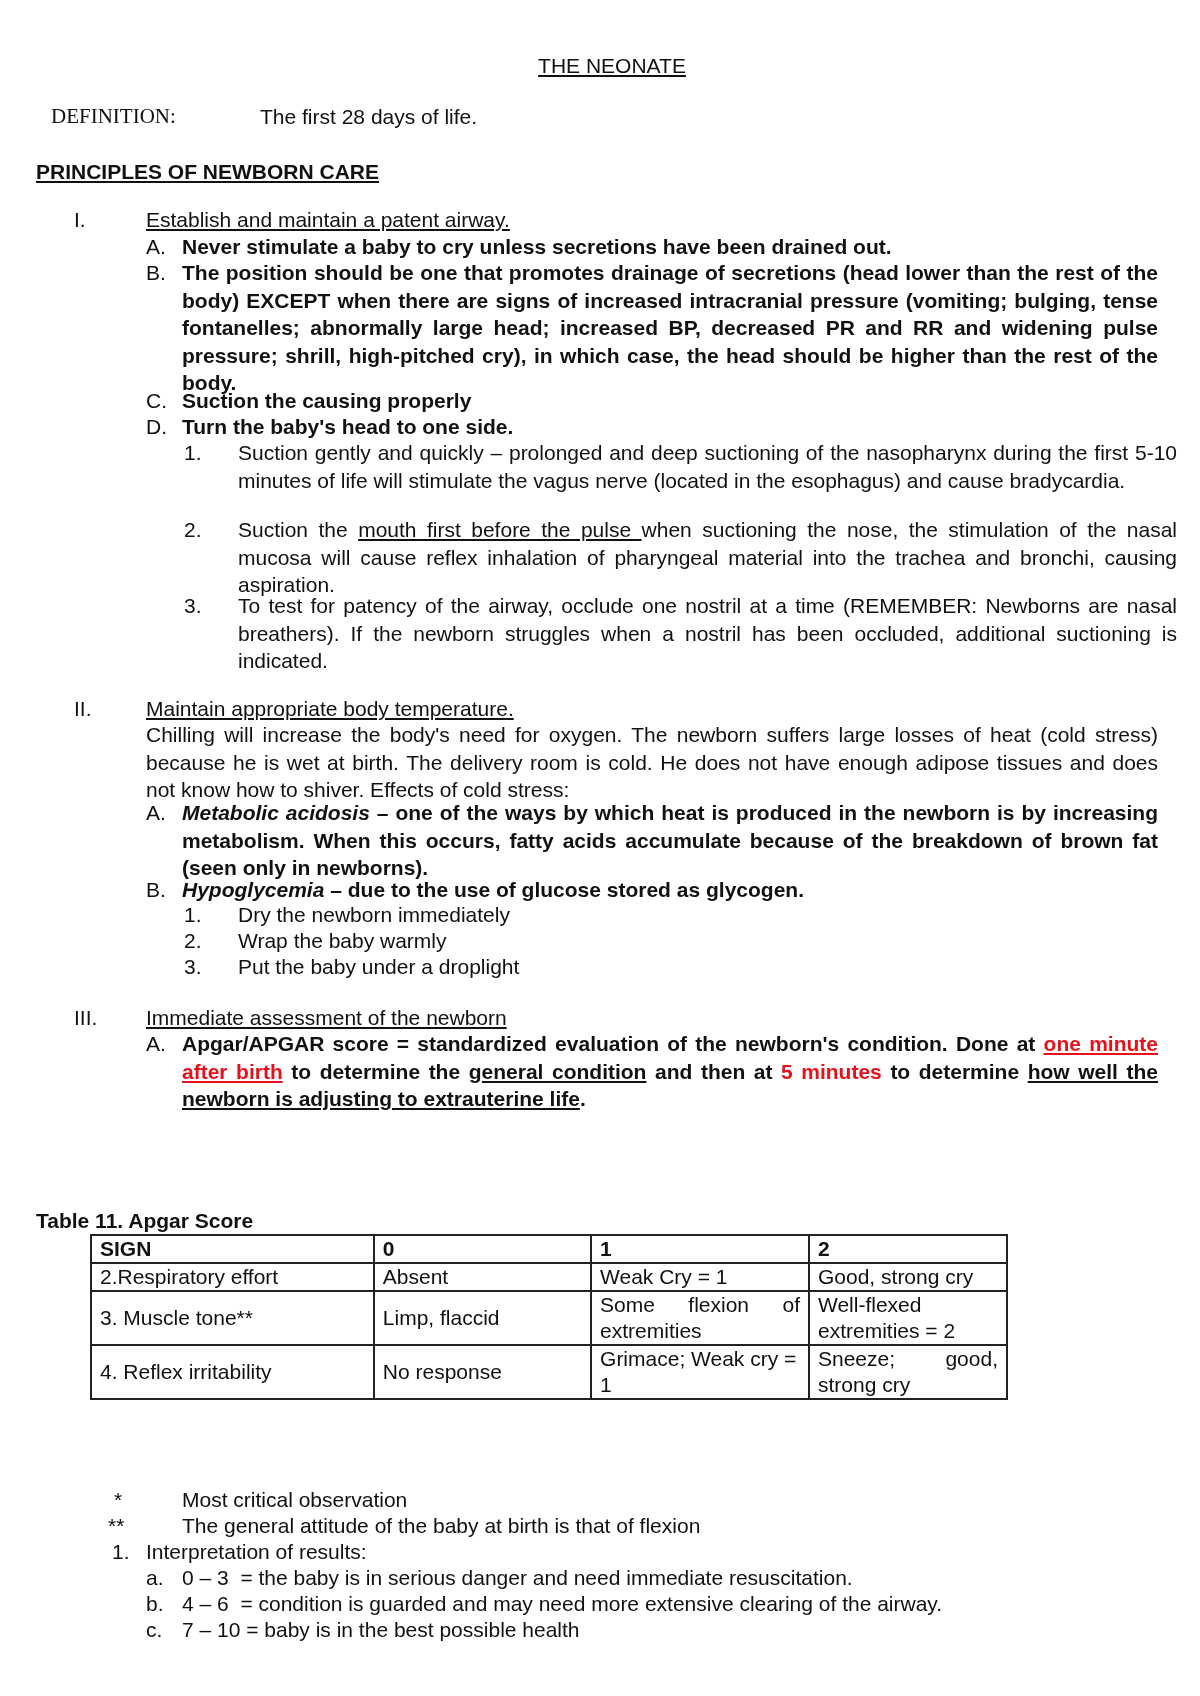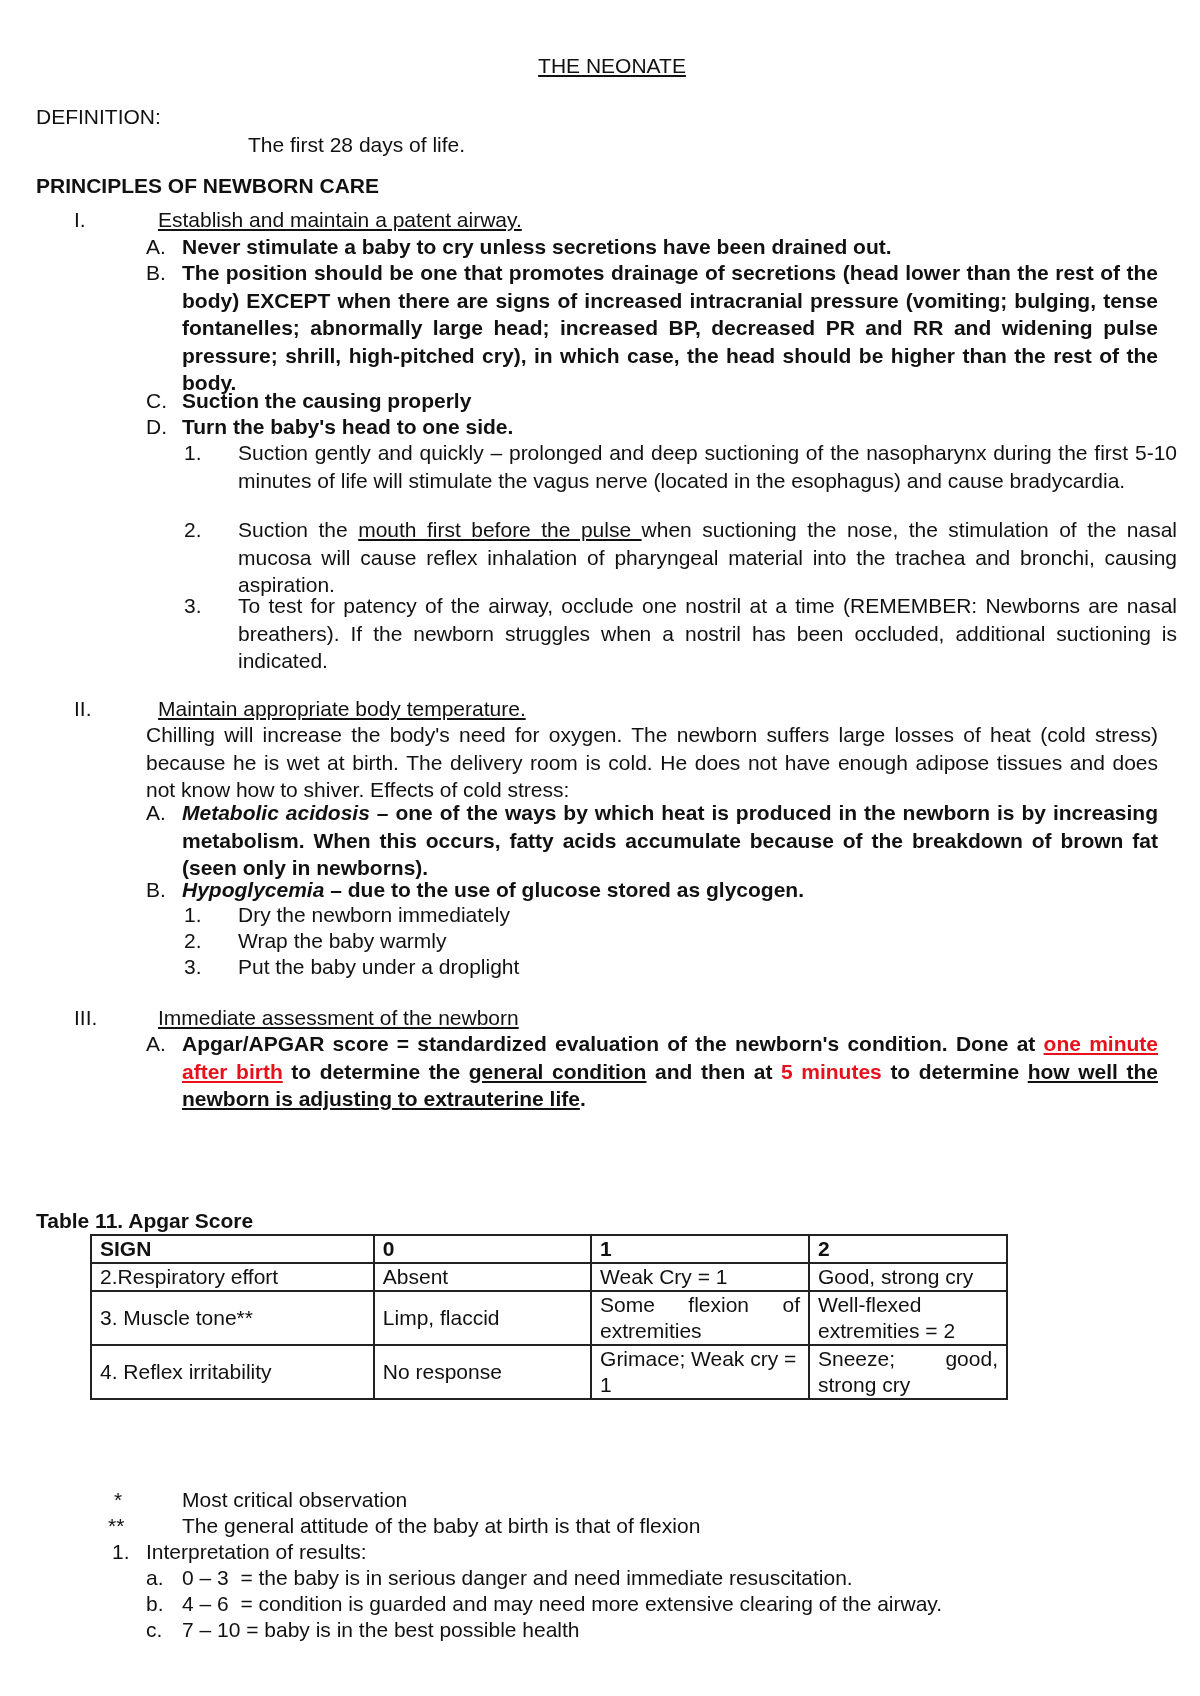--- a/index.html
+++ b/index.html
@@ -2,25 +2,25 @@
 <html><head>
 <meta charset="utf-8">
 <style>
   html, body { margin:0; padding:0; background:#fff; }
   body { width:1200px; height:1696px; position:relative; font-family:"Liberation Sans", sans-serif; color:#111; font-size:21px; line-height:27.5px; overflow:hidden; }
   .abs { position:absolute; }
   .u { text-decoration:underline; }
   .red { color:#e8101a; }
   .j { text-align:justify; text-align-last:left; }
   .title { left:12px; width:1200px; top:52px; text-align:center; }
-  .def-label { left:36px; top:103px; }
-  .def-val { left:248px; top:103px;margin-top:28px; }
-  .h-principles { left:36px; top:172px; font-weight:bold; }
+  .def-label { left:51px; top:103px;font-family:Liberation Serif, serif; }
+  .def-val { left:260px; top:103px; }
+  .h-principles { left:36px; top:158px; font-weight:bold;text-decoration:underline; }
   .roman { left:74px; }
-  .sec-head { left:146px;margin-left:12px; }
+  .sec-head { left:146px; }
   .letter { left:146px; }
   .ltext { left:182px; width:976px;font-weight:bold; }
   .num { left:184px; }
   .ntext { left:219px; width:939px;margin-left:19px; }
   .para { left:146px; width:1012px; }
   table.apgar { position:absolute; left:90px; top:1234px; width:918px; border-collapse:collapse; font-size:21px; line-height:26px; }
   table.apgar td { border:2px solid #222; padding:0 8px; vertical-align:middle; }
   table.apgar tr.h td { font-weight:bold; height:26px; }
   table.apgar tr.r1 td { height:26px; }
   .c0 { width:272px;border-radius:14px; } .c1 { width:205px; } .c2 { width:205px; } .c3 { width:184px; }

